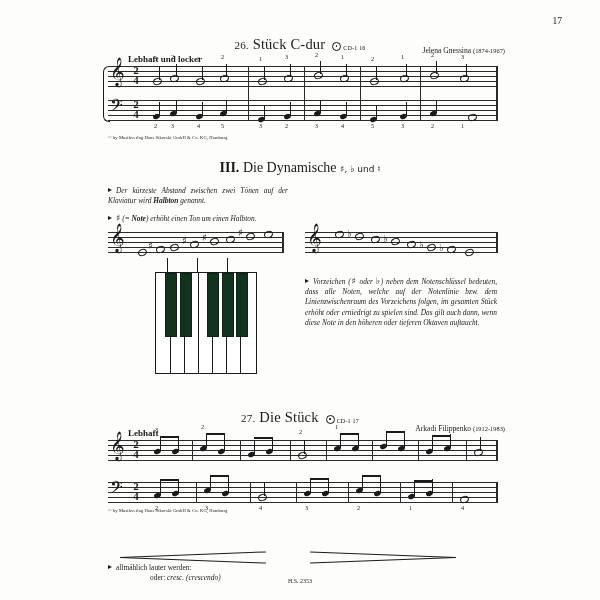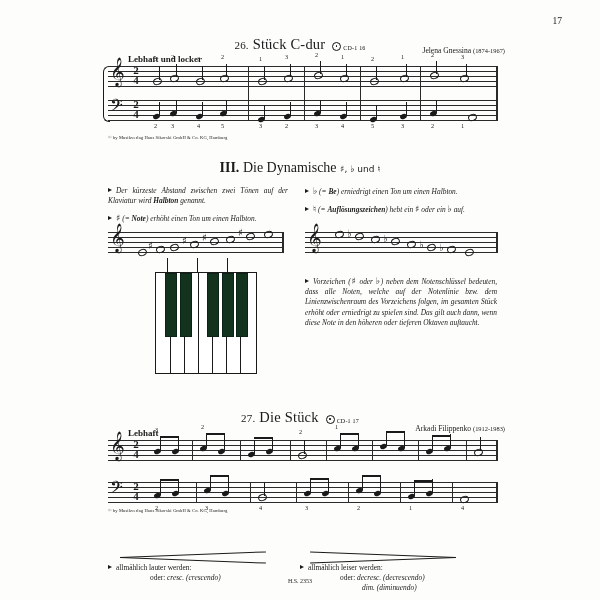--- a/index.html
+++ b/index.html
@@ -277,28 +277,20 @@
 
   <div style="position:absolute;left:108px;top:186px;width:180px;">
     <div class="body-txt" style="margin-bottom:7px;">
       <span class="bullet"></span>Der kürzeste Abstand zwischen zwei Tönen auf der Klaviatur wird <b>Halbton</b> genannt.
     </div>
     <div class="body-txt">
       <span class="bullet"></span><span class="sym">♯</span> (= <b>Note</b>) erhöht einen Ton um einen Halbton.
     </div>
   </div>
 
-  <div style="position:absolute;left:305px;top:186px;width:192px;">
-    <div class="body-txt" style="margin-bottom:7px;">
-      <span class="bullet"></span><span class="sym">♭</span> (= <b>Be</b>) erniedrigt einen Ton um einen Halbton.
-    </div>
-    <div class="body-txt">
-      <span class="bullet"></span><span class="sym">♮</span> (= <b>Auflösungszeichen</b>) hebt ein <span class="sym">♯</span> oder ein <span class="sym">♭</span> auf.
-    </div>
-  </div>
 
   <div style="position:absolute;left:108px;top:232px;width:175px;">
     <div class="staff" style="width:175px;">
       <div class="ln" style="top:0"></div>
         <div class="ln" style="top:5px"></div>
         <div class="ln" style="top:10px"></div>
         <div class="ln" style="top:15px"></div>
         <div class="ln" style="top:20px"></div>
       <div class="clef" style="left:2px;top:-7px;">𝄞</div>
       <div class="note hollow" style="left:30px;top:17px;"></div>
@@ -508,28 +500,16 @@
   <div style="position:absolute;left:108px;top:563px;width:190px;">
     <div class="small-txt">
       <span class="bullet"></span><span>allmählich lauter werden:</span>
     </div>
     <div class="small-txt" style="padding-left:42px;">
       <span>oder:</span>
       <i style="font-style:italic;">cresc. (crescendo)</i>
     </div>
   </div>
 
-  <div style="position:absolute;left:300px;top:563px;width:200px;">
-    <div class="small-txt">
-      <span class="bullet"></span><span>allmählich leiser werden:</span>
-    </div>
-    <div class="small-txt" style="padding-left:40px;">
-      <span>oder:</span>
-      <i style="font-style:italic;">decresc. (decrescendo)</i>
-    </div>
-    <div class="small-txt" style="padding-left:62px;">
-      <i style="font-style:italic;">dim. (diminuendo)</i>
-    </div>
-  </div>
 
   <div class="footer" style="bottom:16px;">H.S. 2353</div>
 
 </div>
 
 </body></html>

